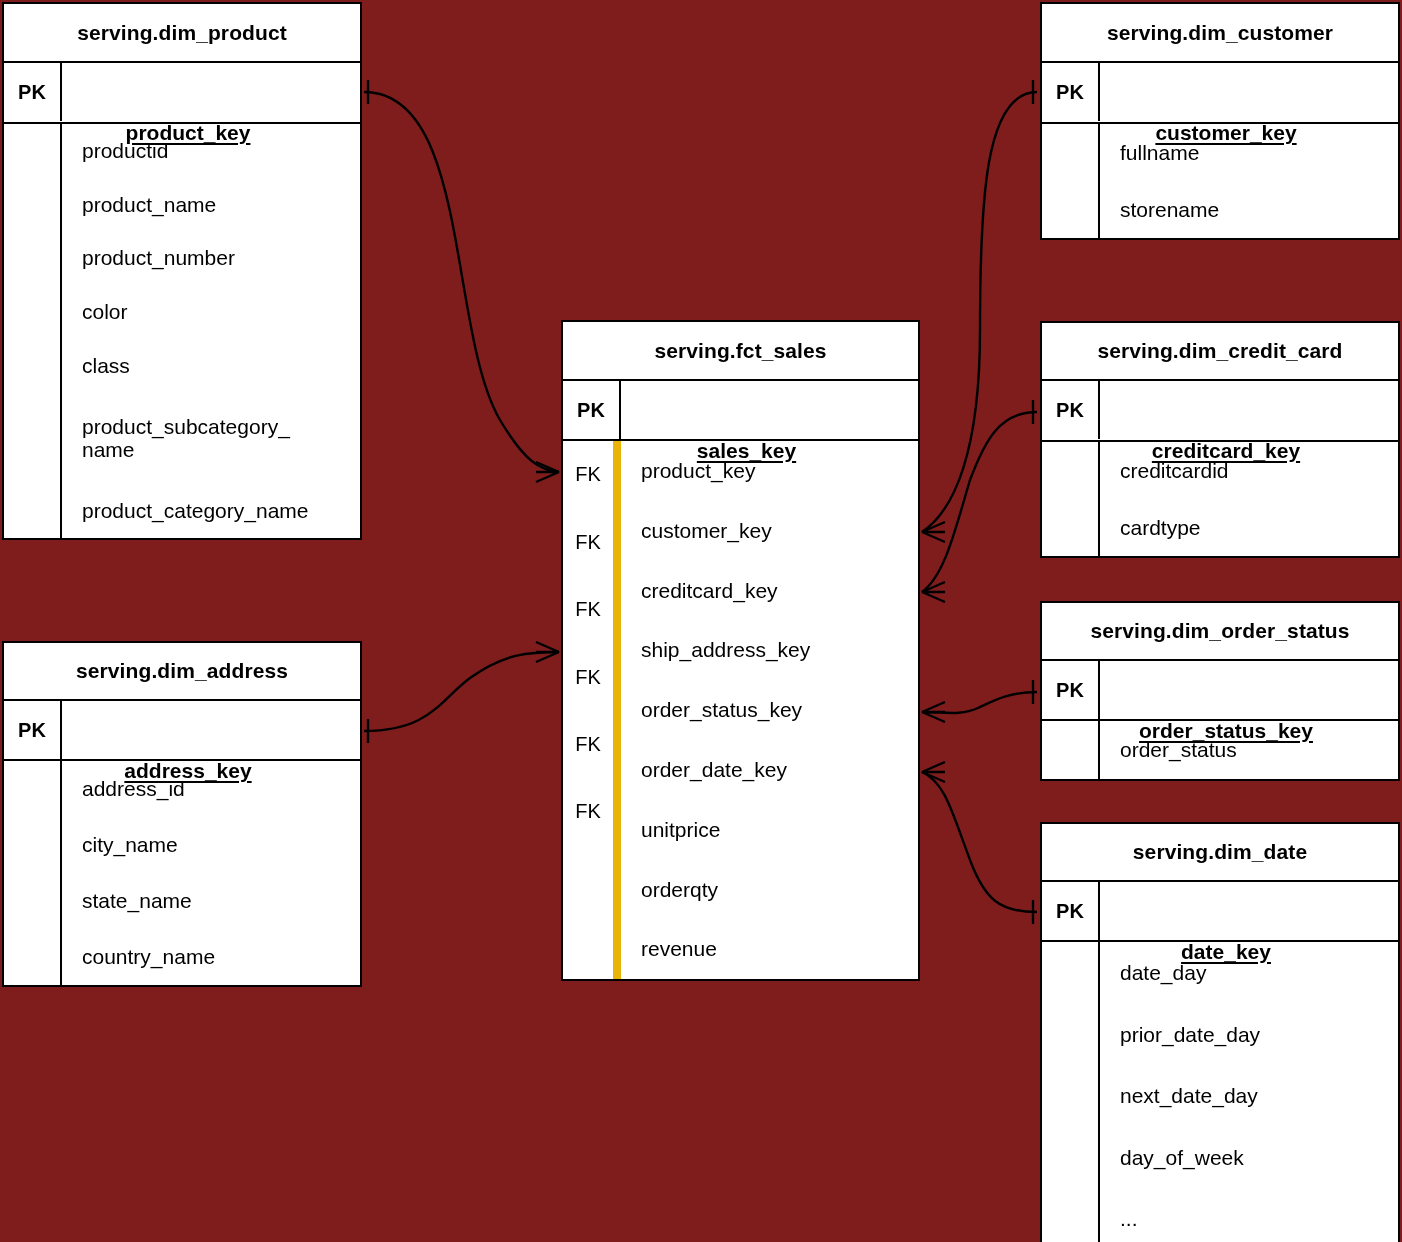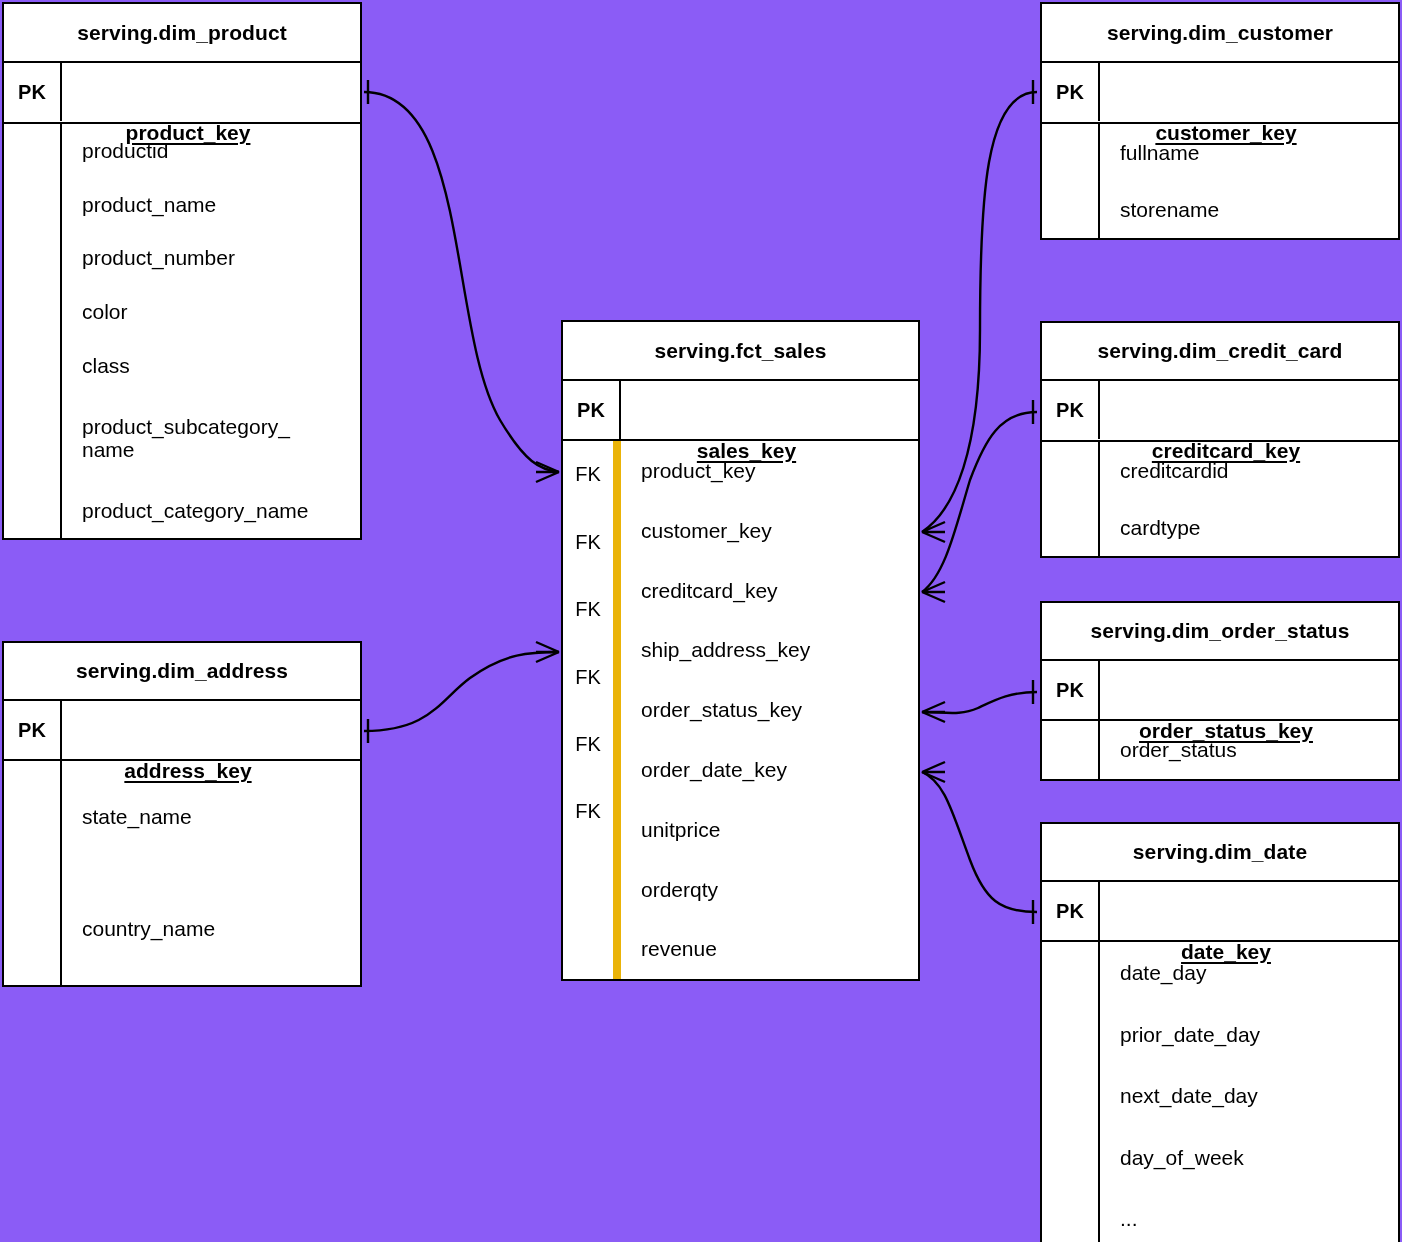--- a/index.html
+++ b/index.html
@@ -4,21 +4,21 @@
 <style>
   html, body {
     margin: 0;
     padding: 0;
     background: #ffffff;
   }
   #canvas {
     position: relative;
     width: 1402px;
     height: 1242px;
-    background: #8b5cf6;
+    background: #7f1d1d;
     font-family: "Liberation Sans", sans-serif;
     overflow: hidden;
   }
   .entity {
     position: absolute;
     box-sizing: border-box;
     border: 2px solid #000000;
     background: #ffffff;
     display: flex;
     flex-direction: column;
@@ -174,20 +174,22 @@
 
   <div class="entity" style="left:2px; top:641px; width:360px; height:346px;">
     <div class="ent-title" style="height:58px;">serving.dim_address</div>
     <div class="row pkrow" style="height:60px;">
       <div class="keycol bold">PK</div>
       <div class="namecol pk">address_key</div>
     </div>
     <div class="row attrgroup">
       <div class="keycol empty">&nbsp;</div>
       <div class="attrlist">
+        <div class="attrline">address_id</div>
+        <div class="attrline">city_name</div>
         <div class="attrline">state_name</div>
         <div class="attrline">country_name</div>
       </div>
     </div>
   </div>
 
   <div class="entity" style="left:561px; top:320px; width:359px; height:661px;">
     <div class="ent-title" style="height:59px;">serving.fct_sales</div>
     <div class="row pkrow" style="height:60px;">
       <div class="keycol bold">PK</div>

